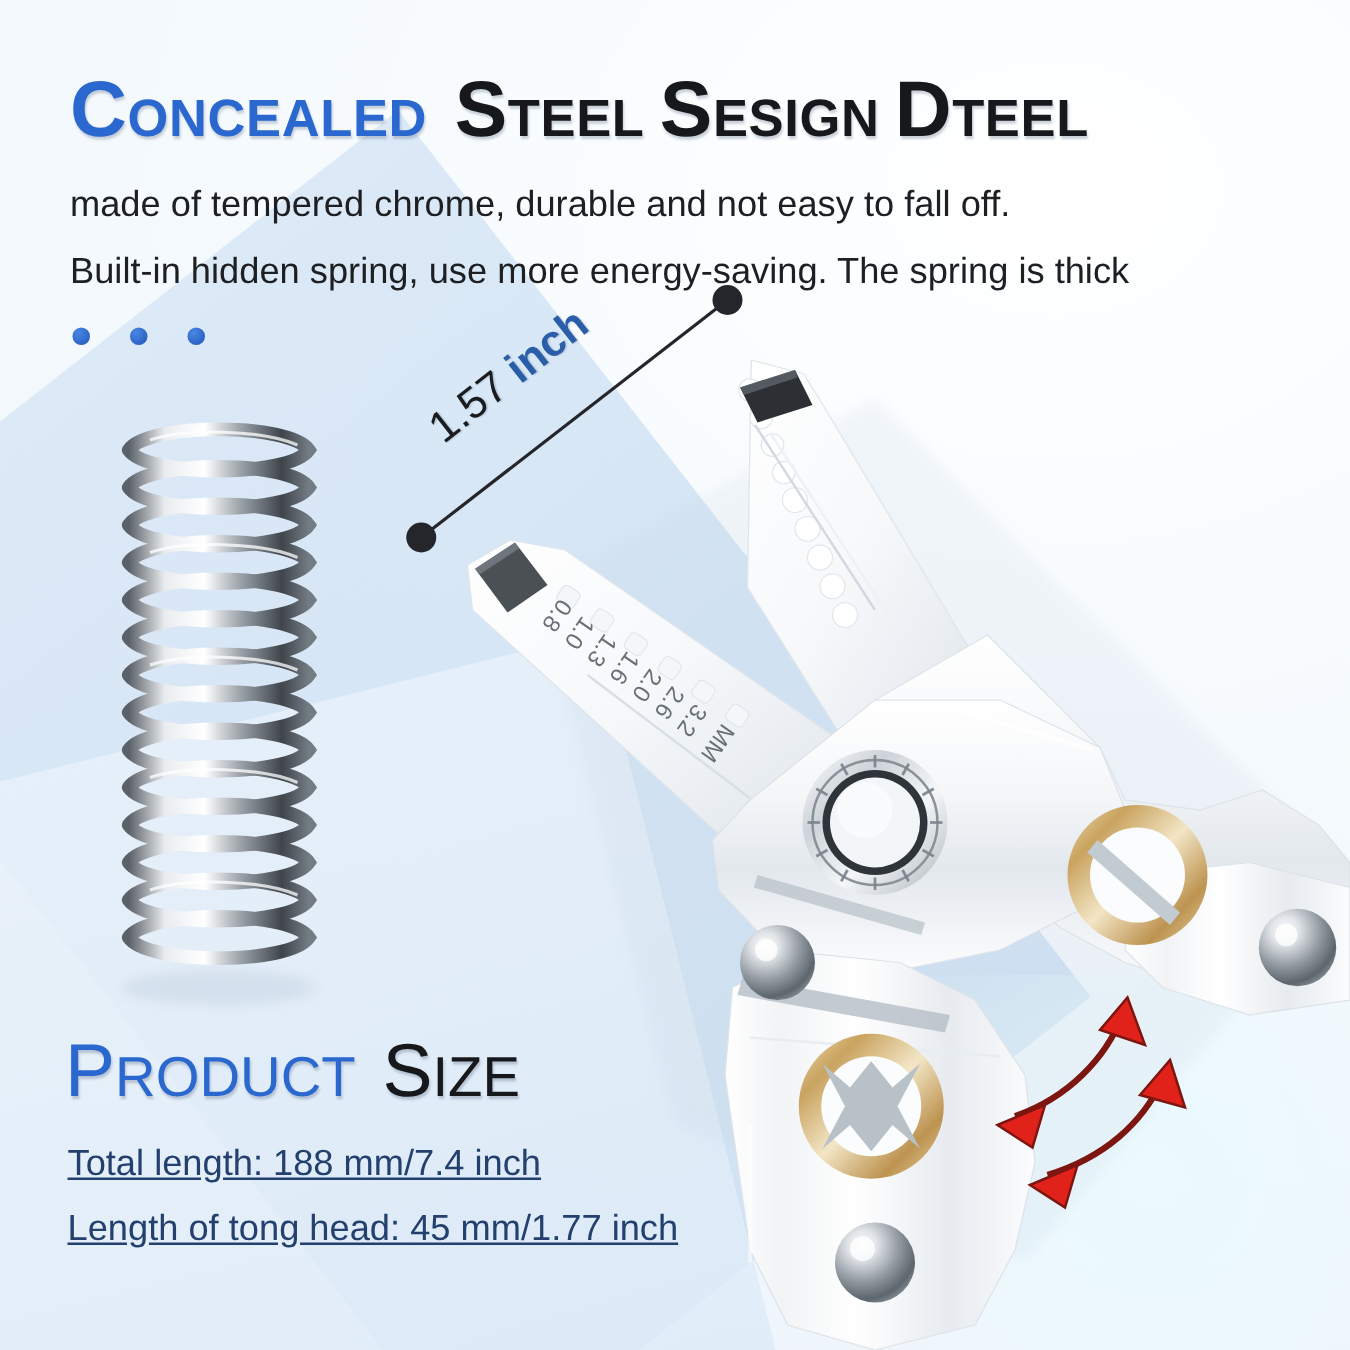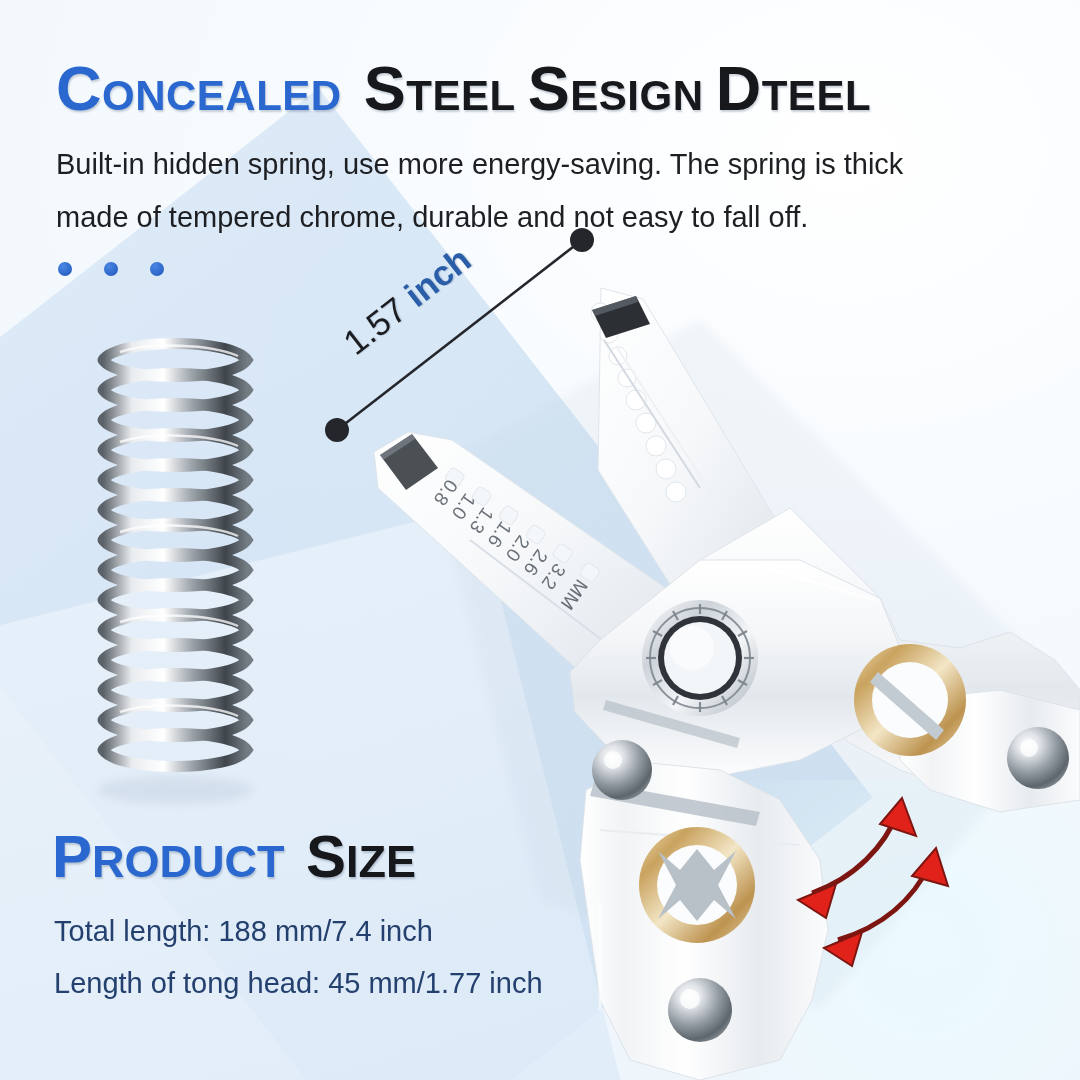--- a/index.html
+++ b/index.html
@@ -47,30 +47,30 @@
     font-size:29px;color:#1d1f22;line-height:53px;font-weight:400;
   }
   .body-copy div{white-space:nowrap;}
 
   .dots{position:absolute;left:58px;top:262px;display:flex;gap:32px;}
   .dots i{display:block;width:14px;height:14px;border-radius:50%;
     background:radial-gradient(circle at 35% 30%,#4a87e4,#1f55b8);}
 
   .sec2{
     position:absolute;left:52px;top:822px;white-space:nowrap;
-    font-weight:700;text-shadow:1px 2px 2px rgba(70,90,120,.3);
+    font-weight:400;text-shadow:1px 2px 2px rgba(70,90,120,.3);
   }
   .sec2 .cap{font-size:60px;}
   .sec2 .sm{font-size:45px;}
 
   .specs{
     position:absolute;left:54px;top:905px;
     font-size:29px;line-height:52px;color:#24406e;font-weight:400;
   }
-  .specs div{white-space:nowrap;}
+  .specs div{white-space:nowrap;text-decoration:underline;}
 
   
   .measure{position:absolute;left:300px;top:215px;width:330px;height:250px;}
   .m-label{
     position:absolute;left:48px;top:112px;
     transform:rotate(-38deg);transform-origin:left center;
     font-size:35px;font-weight:400;white-space:nowrap;
     text-shadow:1px 1px 1px rgba(120,140,170,.35);
   }
   .m-label .n{color:#1a1c1f;}
@@ -323,22 +323,22 @@
 
   <div class="headline">
     <span class="blue">
       <span class="cap">C</span><span class="sm">ONCEALED</span>
     </span><span class="sm">&nbsp;</span><span class="blk">
       <span class="cap">S</span><span class="sm">TEEL</span><span class="sm">&nbsp;</span><span class="cap">S</span><span class="sm">ESIGN</span><span class="sm">&nbsp;</span><span class="cap">D</span><span class="sm">TEEL</span>
     </span>
   </div>
 
   <div class="body-copy">
+    <div>made of tempered chrome, durable and not easy to fall off.</div>
     <div>Built-in hidden spring, use more energy-saving. The spring is thick</div>
-    <div>made of tempered chrome, durable and not easy to fall off.</div>
   </div>
 
   <div class="dots">
     <i></i>
     <i></i>
     <i></i>
   </div>
 
   <div class="measure">
     <div class="m-label">

